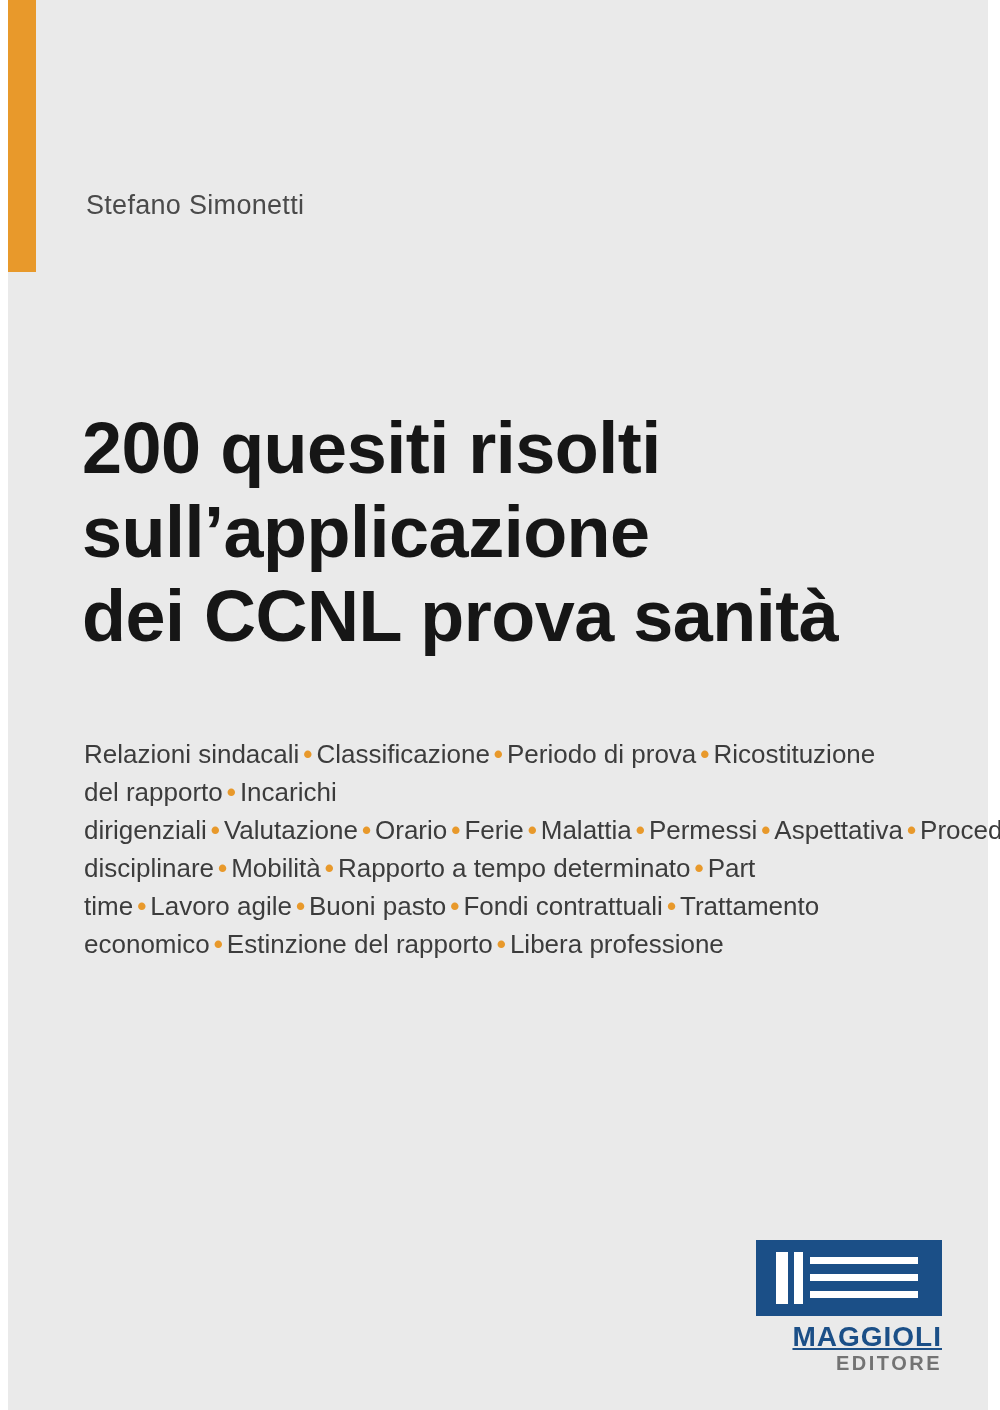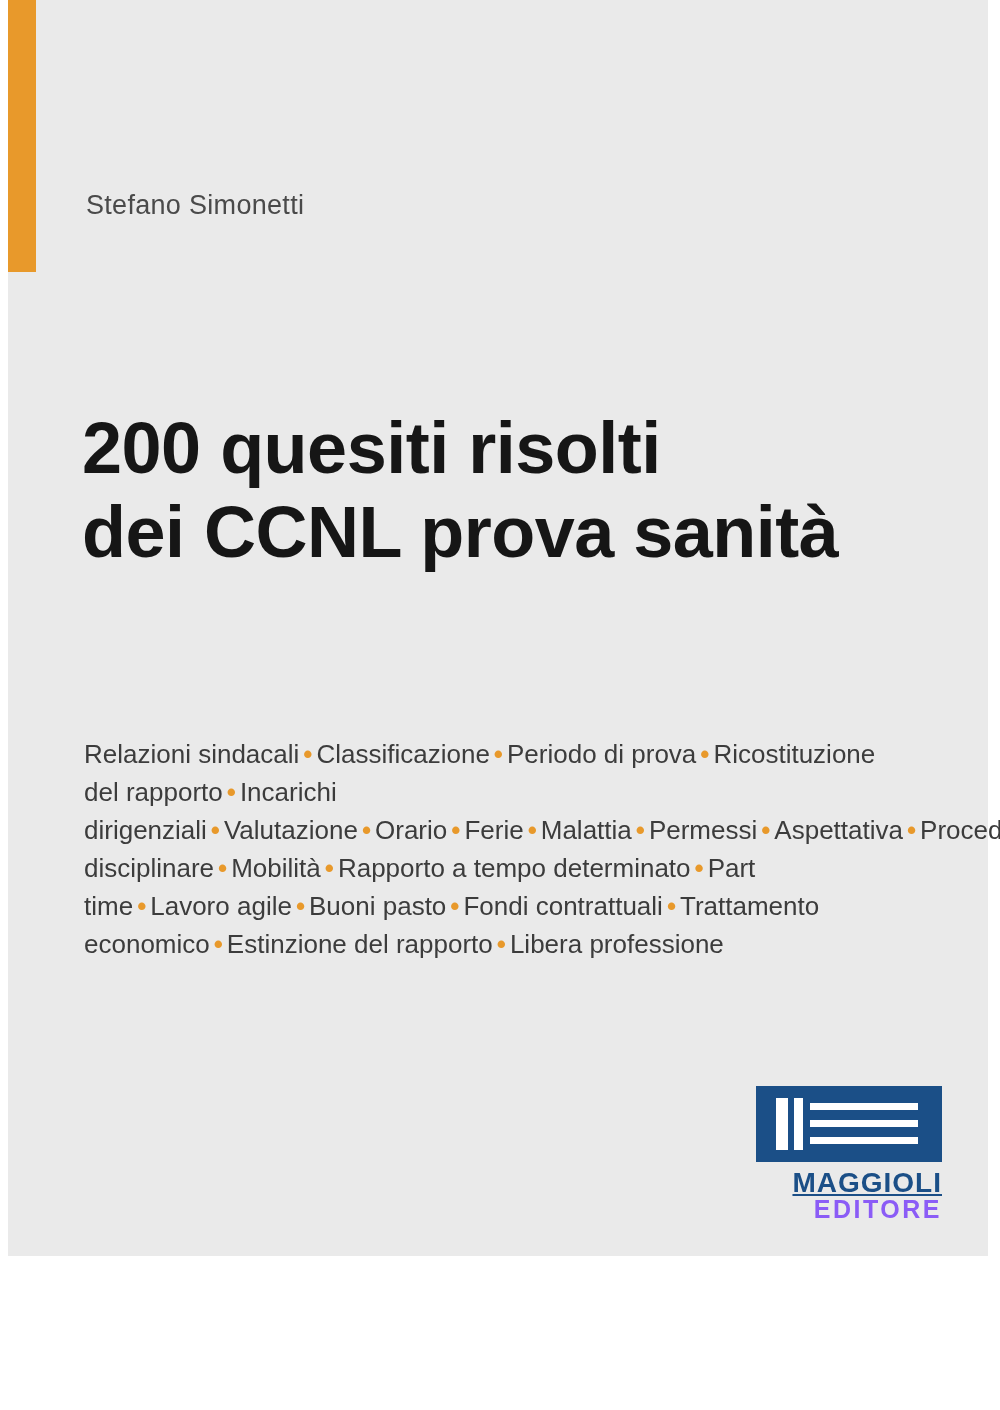--- a/index.html
+++ b/index.html
@@ -9,21 +9,21 @@
   body {
     width: 1000px;
     height: 1410px;
     background: #ffffff;
     font-family: "Liberation Sans", sans-serif;
     overflow: hidden;
   }
   .cover {
     position: relative;
     width: 1000px;
-    height: 1256px;
+    height: 1410px;
     background: #eaeaea;
     box-sizing: border-box;
   }
   
   .cover-white-left {
     position: absolute;
     left: 0; top: 0;
     width: 8px; height: 1410px;
     background: #ffffff;
   }
@@ -129,41 +129,42 @@
   }
   .logo-name {
     font-size: 28px;
     font-weight: bold;
     color: #1b4f87;
     letter-spacing: 1px;
     line-height: 30px;
     text-decoration: underline;
   }
   .logo-sub {
-    font-size: 25px;
+    font-size: 20px;
     font-weight: bold;
-    color: #8b5cf6;
+    color: #737373;
     letter-spacing: 2.5px;
     line-height: 22px;
   }
 </style>
 </head>
 <body>
 
 <div class="cover">
 
   <div class="cover-white-left"></div>
   <div class="cover-white-right"></div>
 
   <div class="accent-bar"></div>
 
   <div class="author">Stefano Simonetti</div>
 
   <div class="title">
     <span class="line">200 quesiti risolti</span>
+    <span class="line">sull’applicazione</span>
     <span class="line">dei CCNL prova sanità</span>
   </div>
 
   <div class="topics">
     <span class="topic">Relazioni sindacali</span><span class="bullet">•</span><span class="topic">Classificazione</span><span class="bullet">•</span><span class="topic">Periodo di prova</span><span class="bullet">•</span><span class="topic">Ricostituzione del rapporto</span><span class="bullet">•</span><span class="topic">Incarichi dirigenziali</span><span class="bullet">•</span><span class="topic">Valutazione</span><span class="bullet">•</span><span class="topic">Orario</span><span class="bullet">•</span><span class="topic">Ferie</span><span class="bullet">•</span><span class="topic">Malattia</span><span class="bullet">•</span><span class="topic">Permessi</span><span class="bullet">•</span><span class="topic">Aspettativa</span><span class="bullet">•</span><span class="topic">Procedimento disciplinare</span><span class="bullet">•</span><span class="topic">Mobilità</span><span class="bullet">•</span><span class="topic">Rapporto a tempo determinato</span><span class="bullet">•</span><span class="topic">Part time</span><span class="bullet">•</span><span class="topic">Lavoro agile</span><span class="bullet">•</span><span class="topic">Buoni pasto</span><span class="bullet">•</span><span class="topic">Fondi contrattuali</span><span class="bullet">•</span><span class="topic">Trattamento economico</span><span class="bullet">•</span><span class="topic">Estinzione del rapporto</span><span class="bullet">•</span><span class="topic">Libera professione</span>
   </div>
 
   <div class="publisher">
     <div class="logo-mark">
       <div class="stem"></div>

